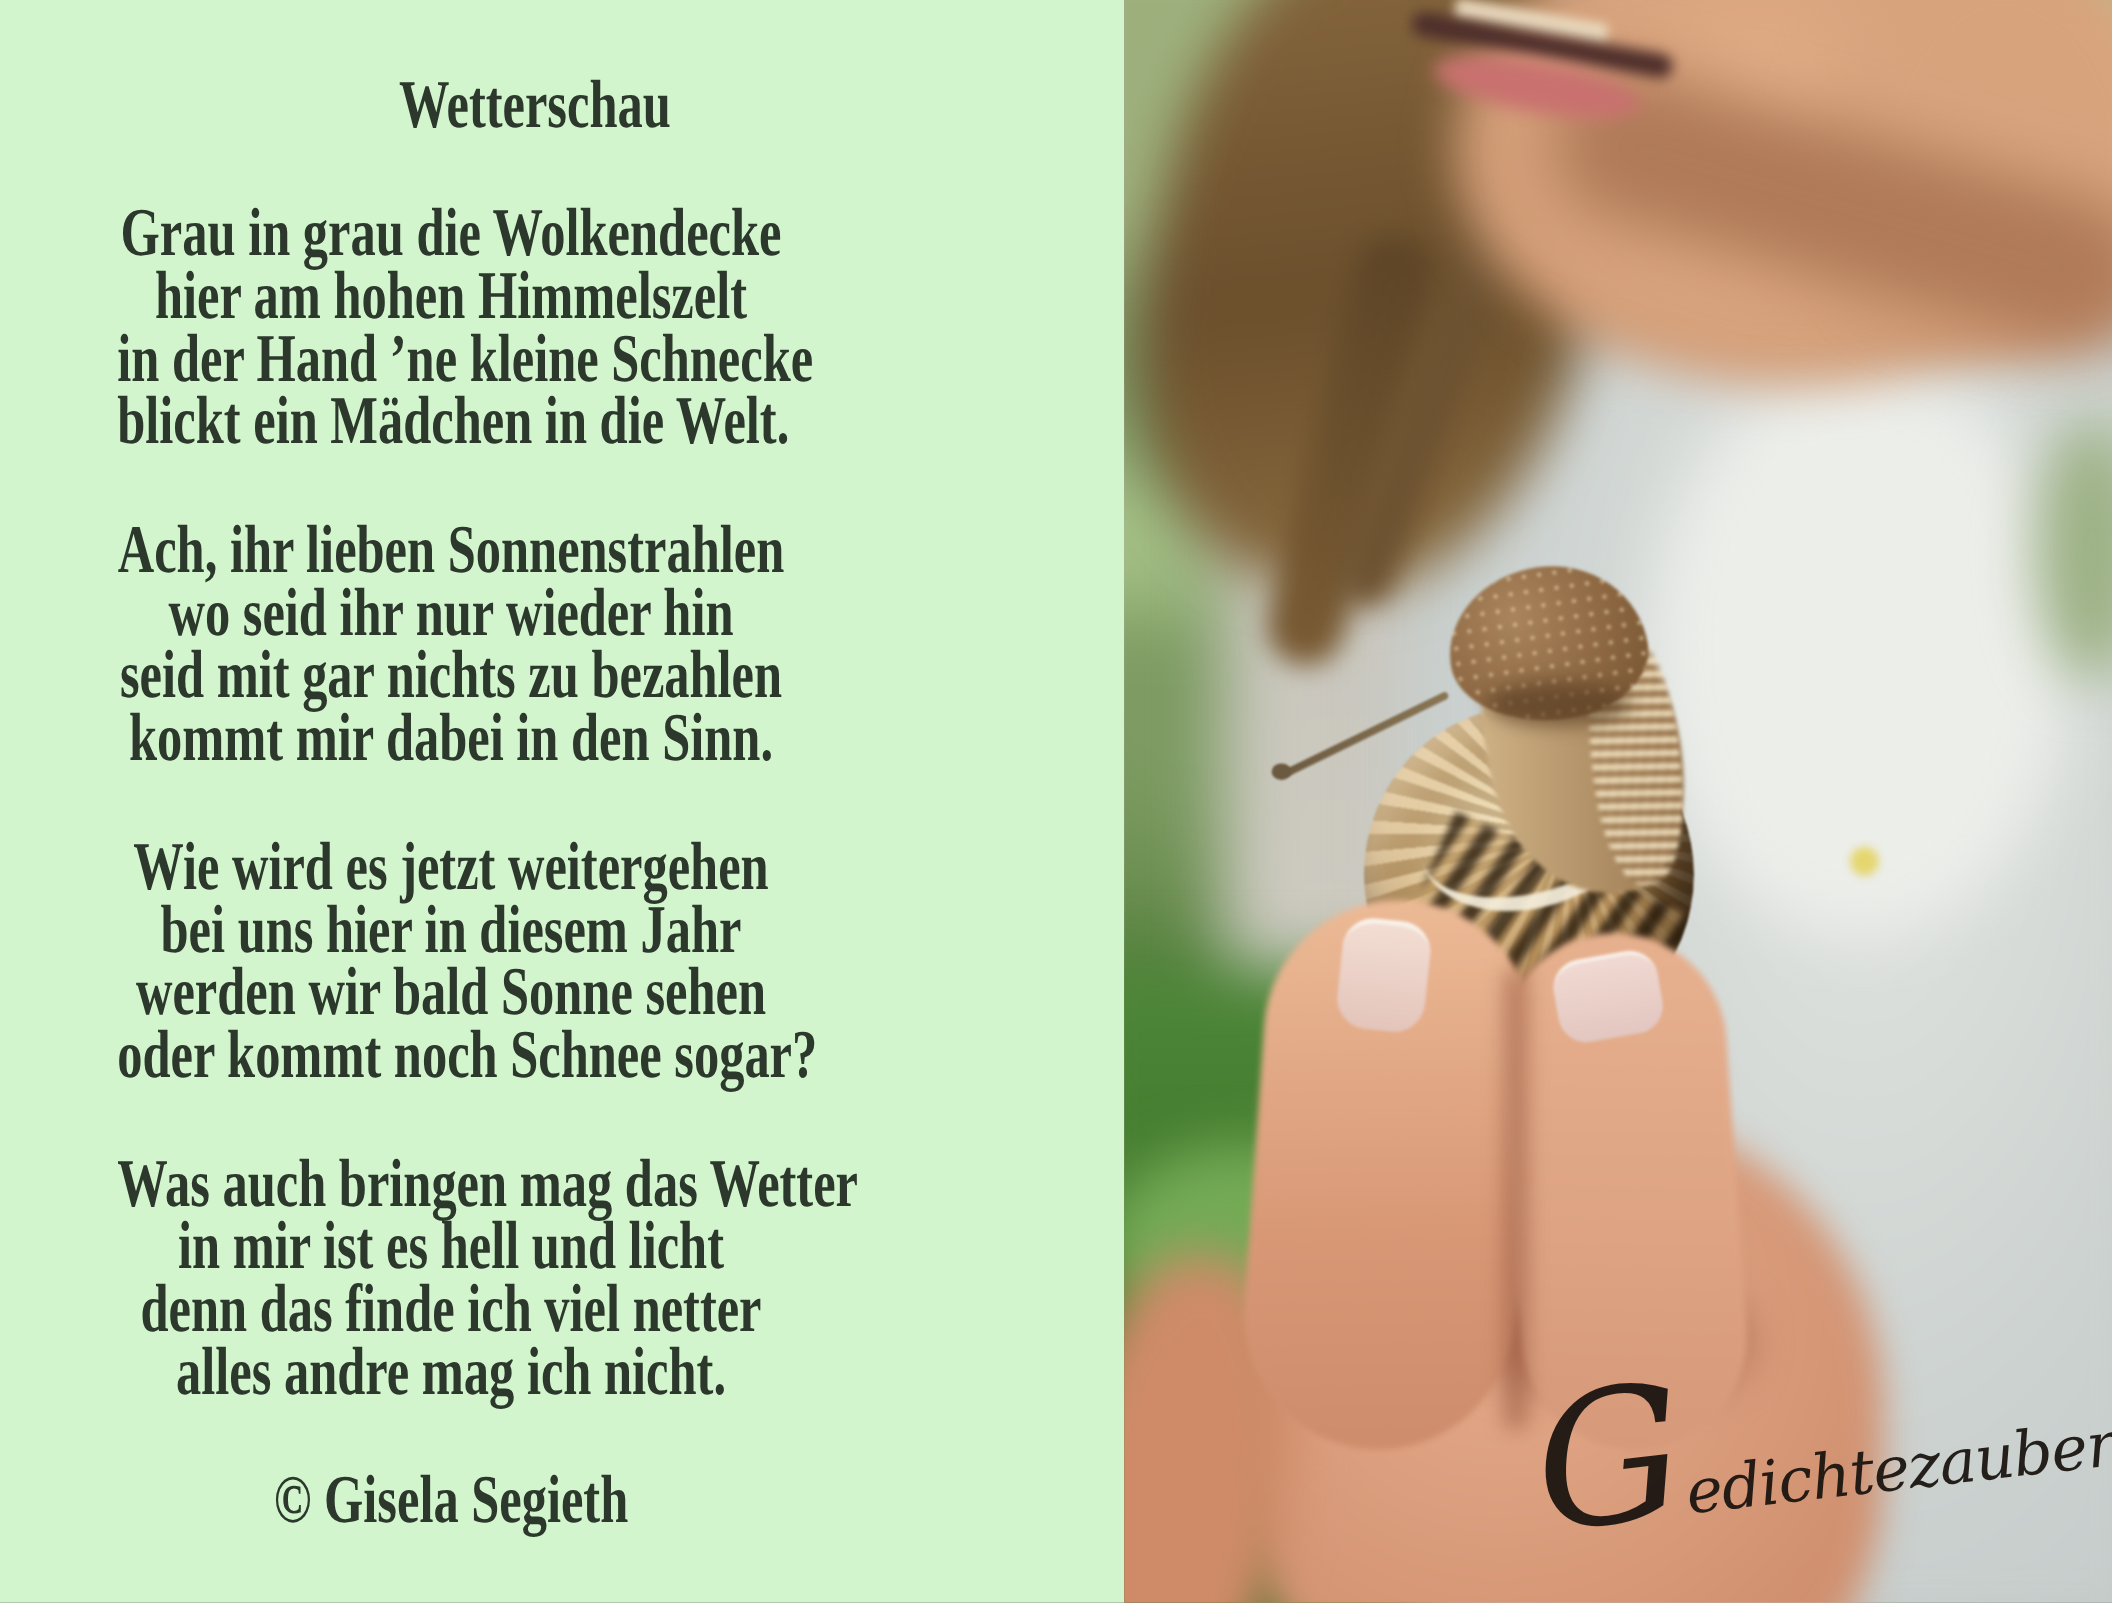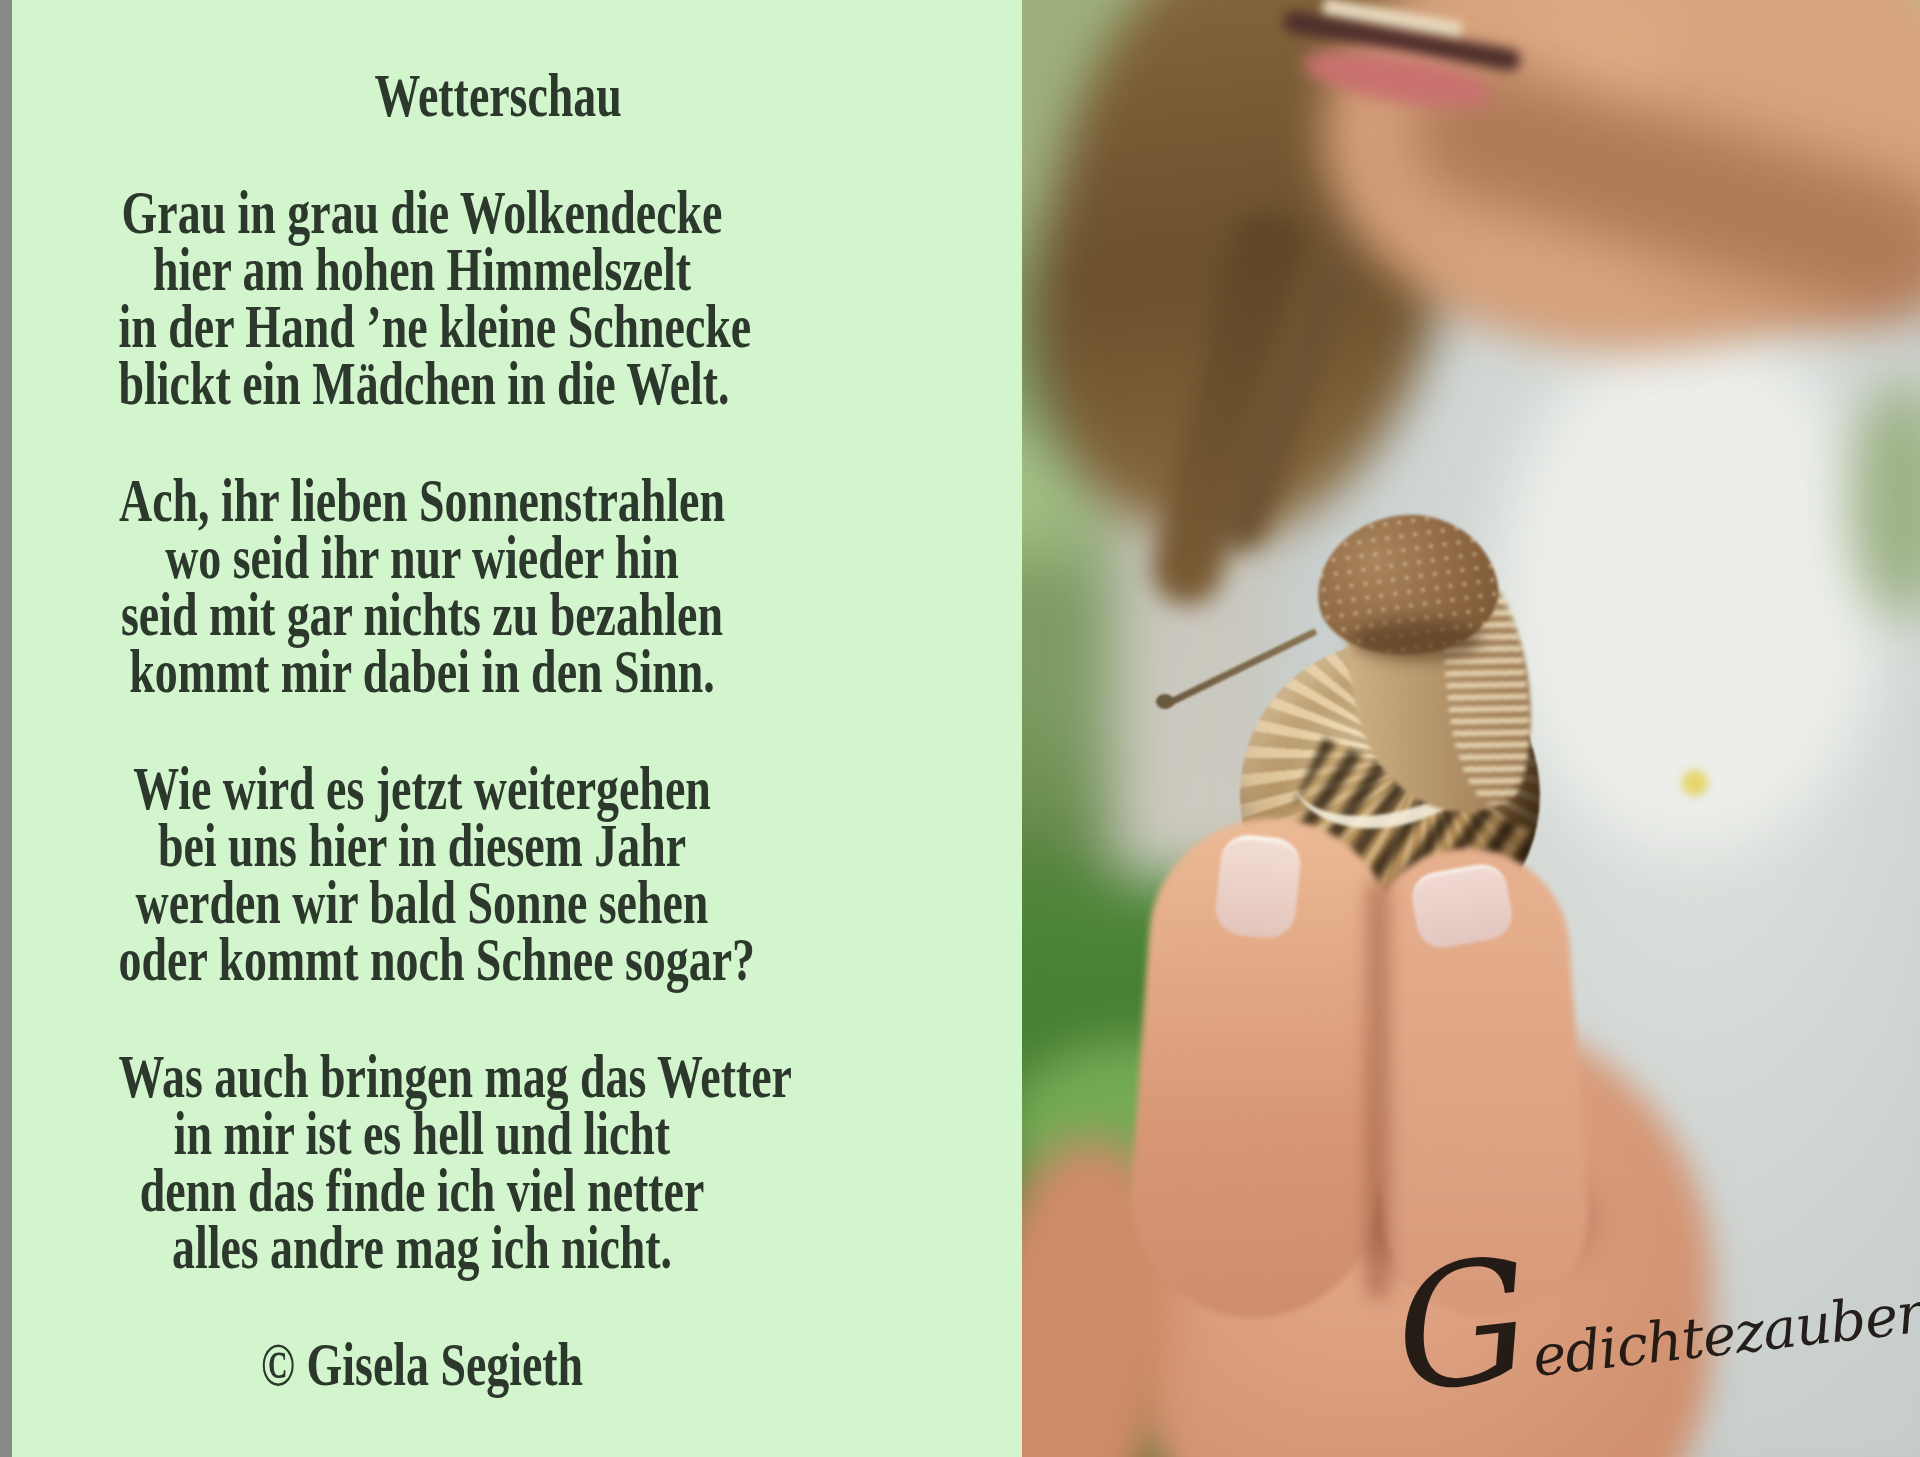--- a/index.html
+++ b/index.html
@@ -3,21 +3,21 @@
 <meta charset="utf-8">
 <style>
   html,body { margin:0; padding:0; background:#888; }
   .card {
     position:relative; width:1920px; height:1457px; overflow:hidden;
     font-family:"Liberation Serif","DejaVu Serif",serif;
   }
 
   
   .panel {
-    position:absolute; left:12px; top:0; width:1022px; height:1457px;
+    position:absolute; left:0; top:0; width:1022px; height:1457px;
     background:var(--panel-bg,#d2f5cd);
   }
   .poem {
     position:absolute; left:0; top:0; width:820px; padding-top:67px;
     transform:scaleX(0.74); transform-origin:410px 0;
     color:var(--poem-text,#2d382d);
     font-weight:bold; font-size:62px; line-height:57px;
     text-align:center; white-space:nowrap;
   }
   .poem-title { position:relative; left:103px; font-size:62px; line-height:57px; margin:0; font-weight:bold; }

